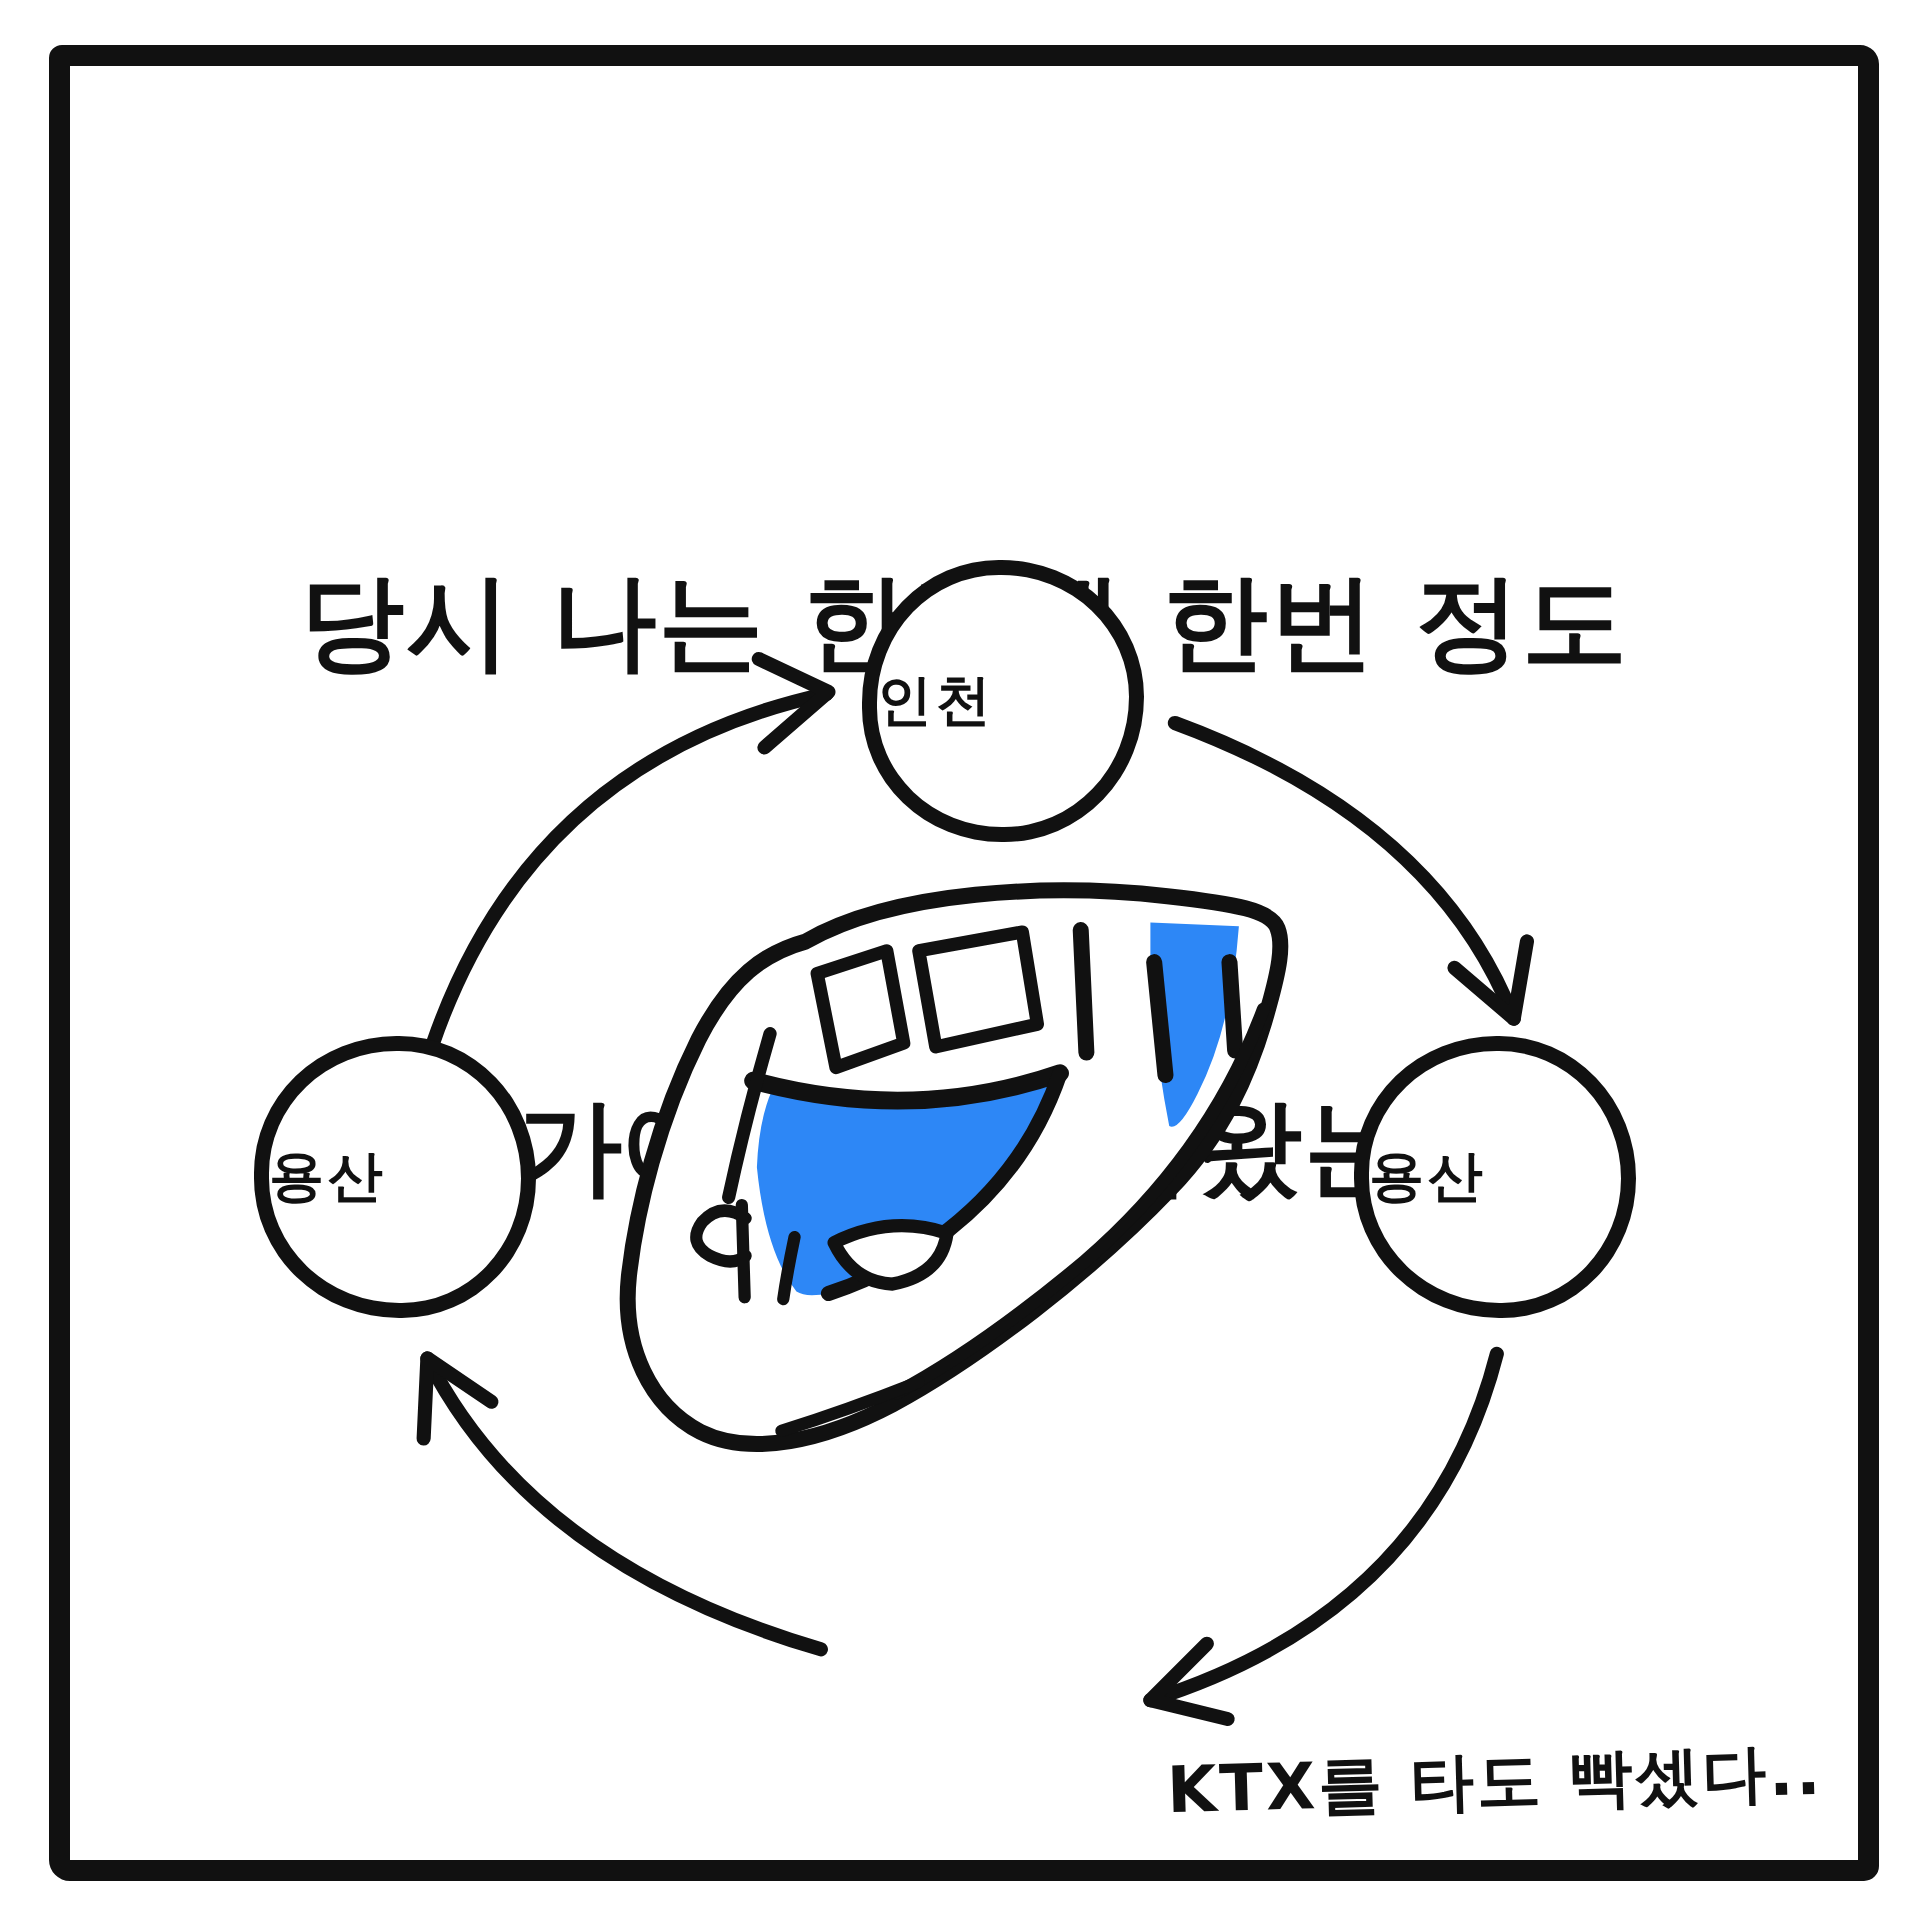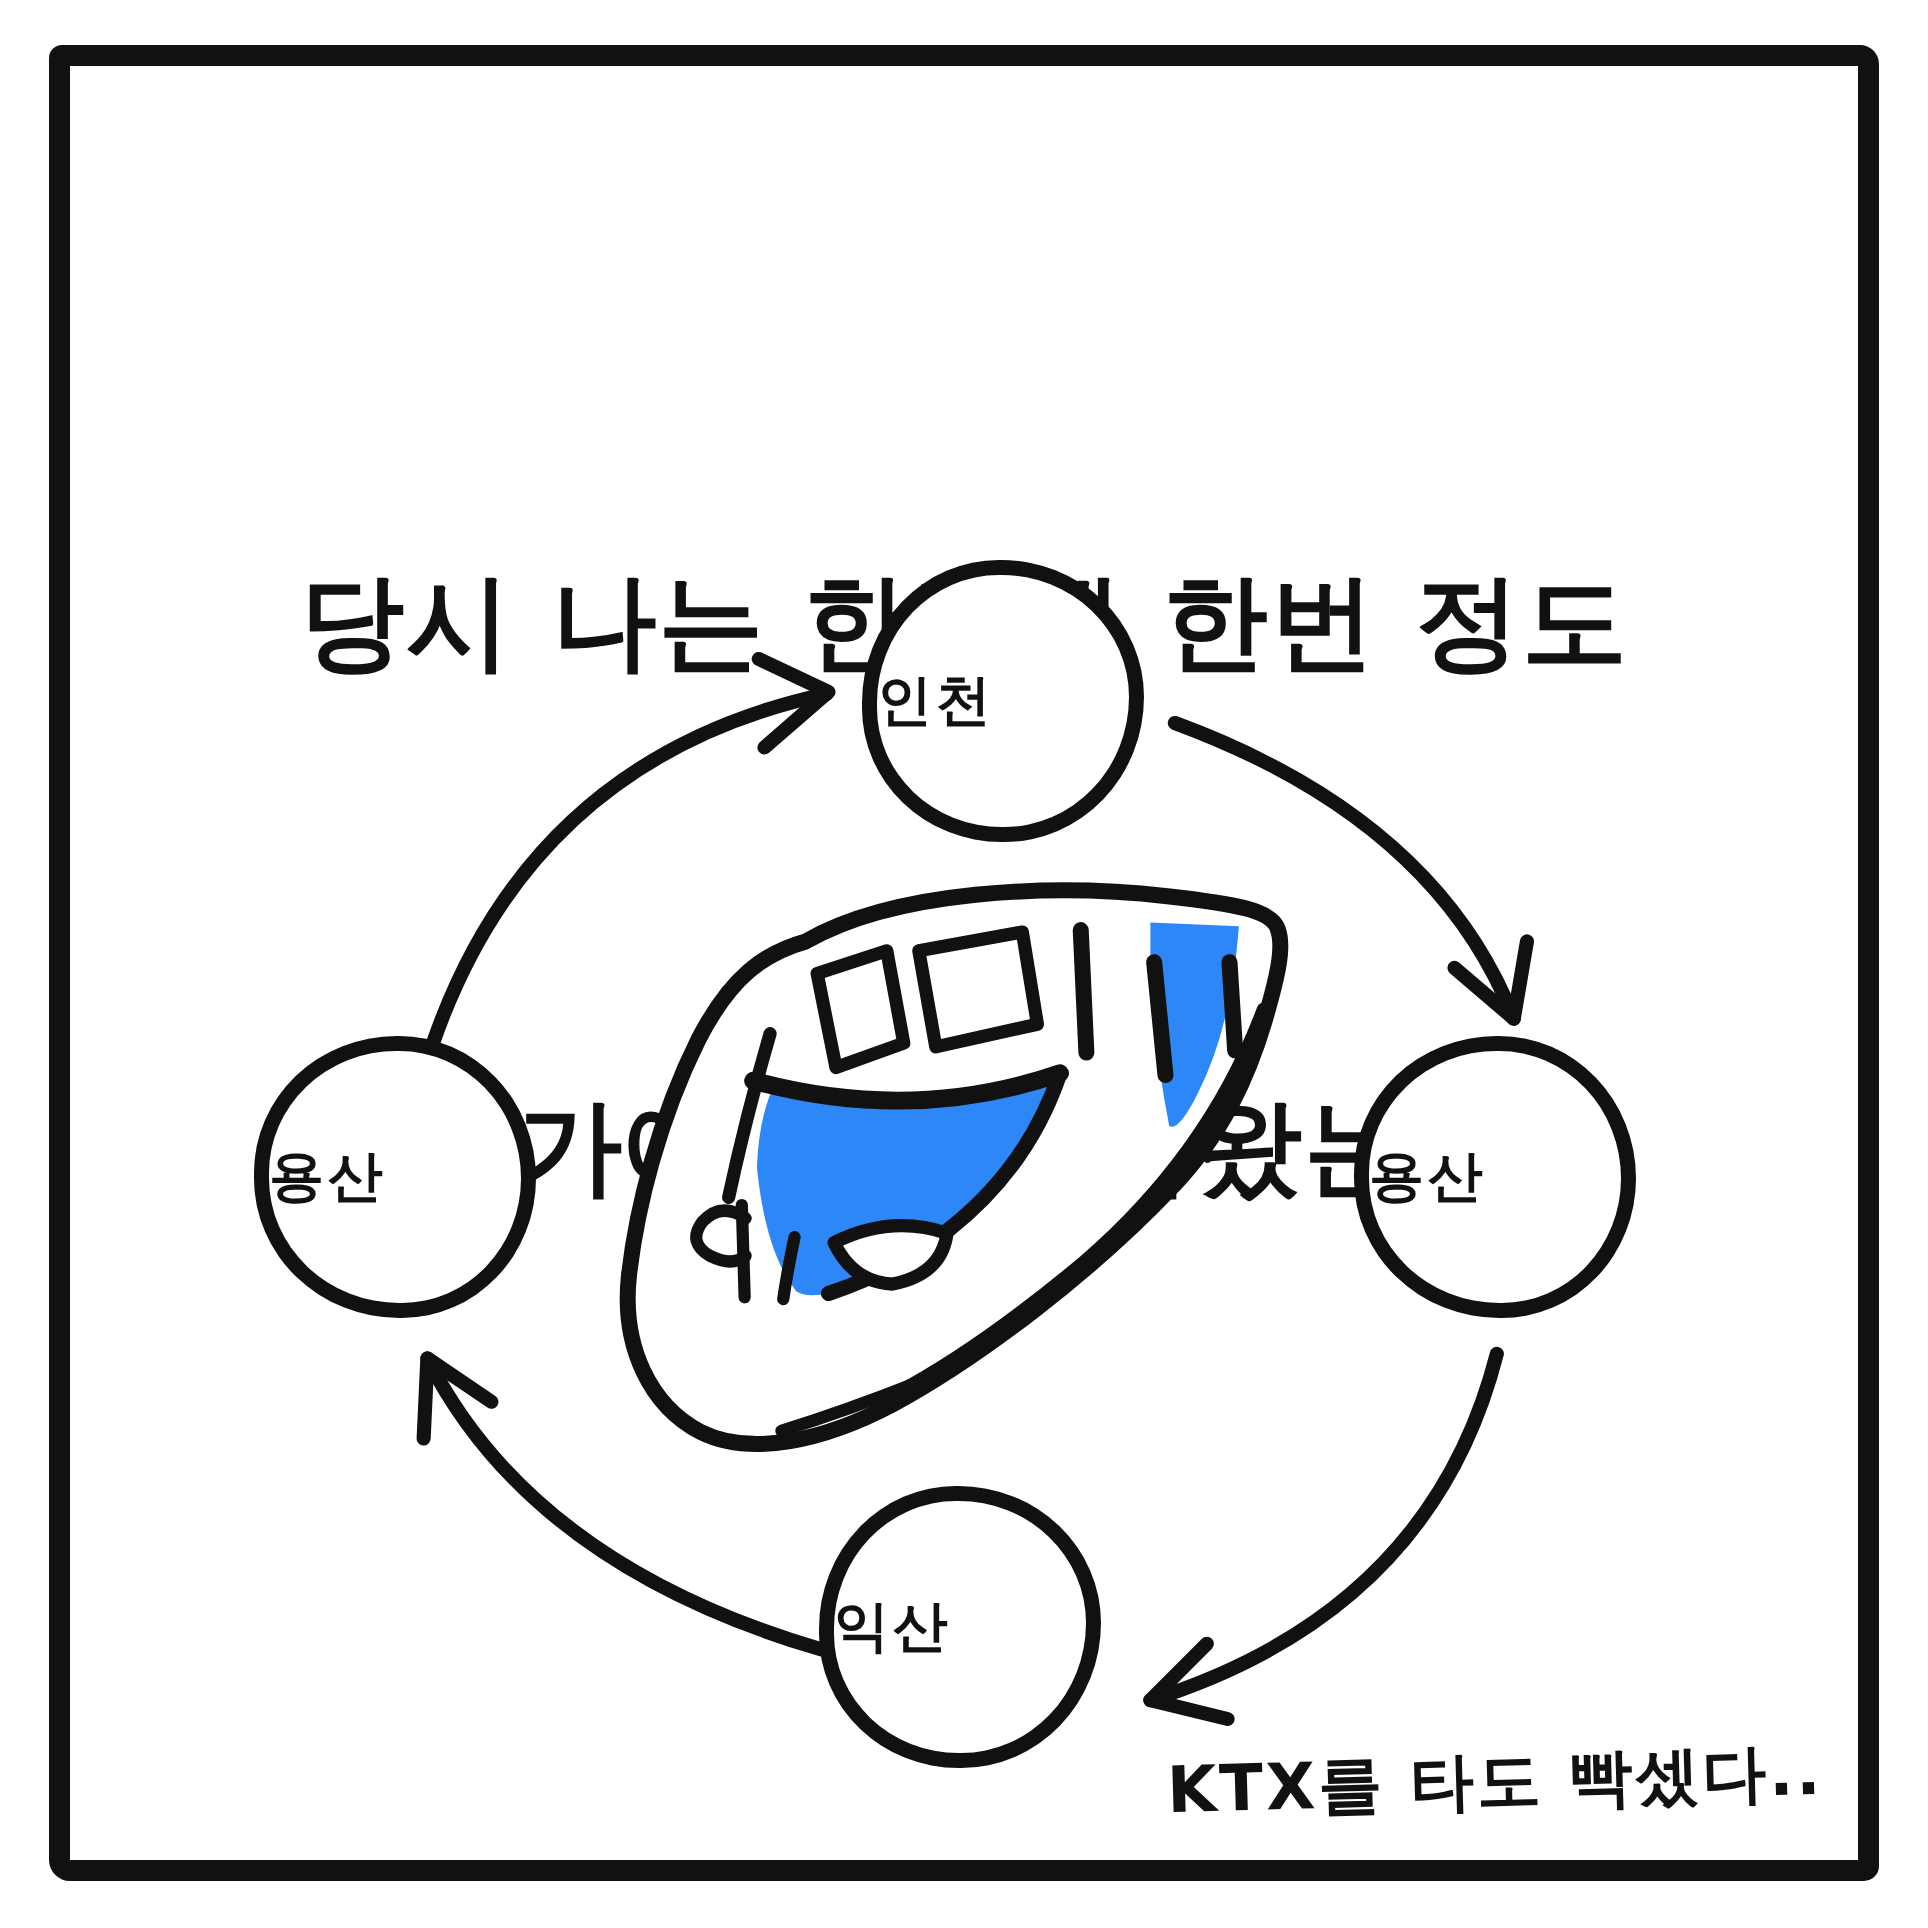--- a/index.html
+++ b/index.html
@@ -141,23 +141,20 @@
       <path class="ink-line" stroke-width="13" d="M 830,1520 Q 900,1498 976,1468"></path>
     </g>
   </svg>
 
   <div class="station r1" id="station-top">
     <span>인천</span>
   </div>
   <div class="station r2" id="station-right">
     <span>용산</span>
   </div>
-  <div class="station r1" id="station-bottom">
-    <span>익산</span>
-  </div>
   <div class="station r2" id="station-left">
     <span>용산</span>
   </div>
 
   <div class="caption">KTX를 타도 빡셌다..</div>
 
 </div>
 
 
 </body></html>

